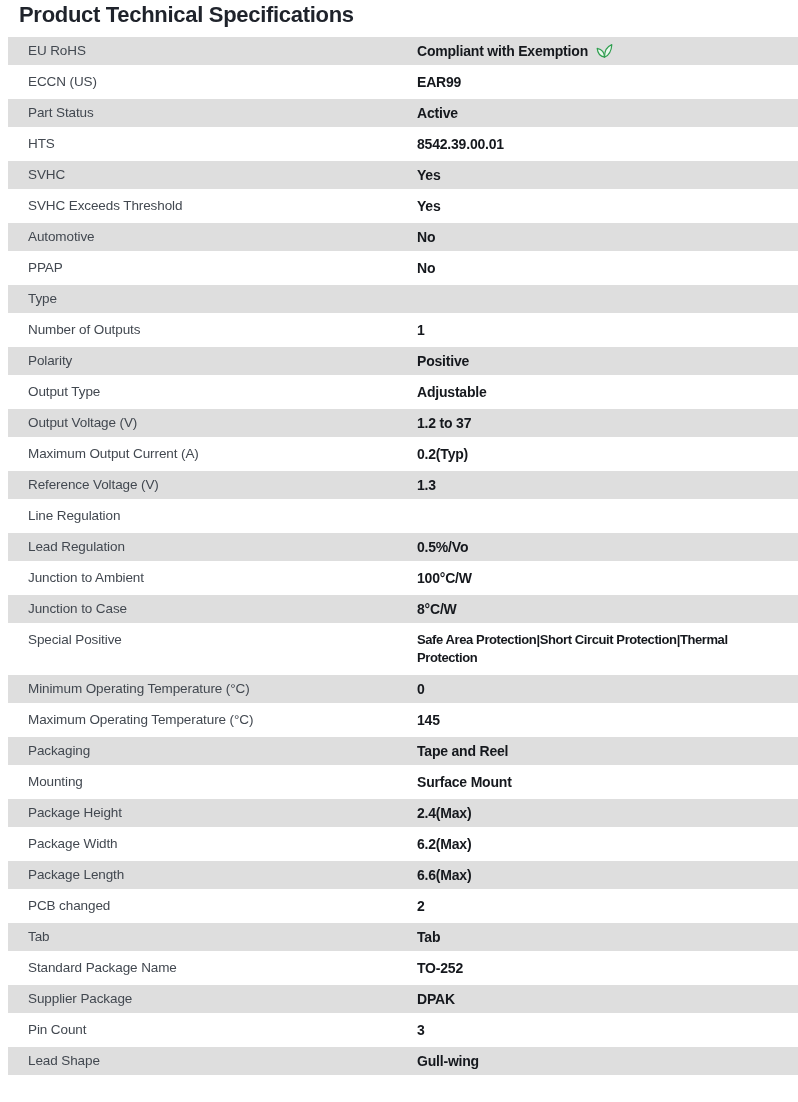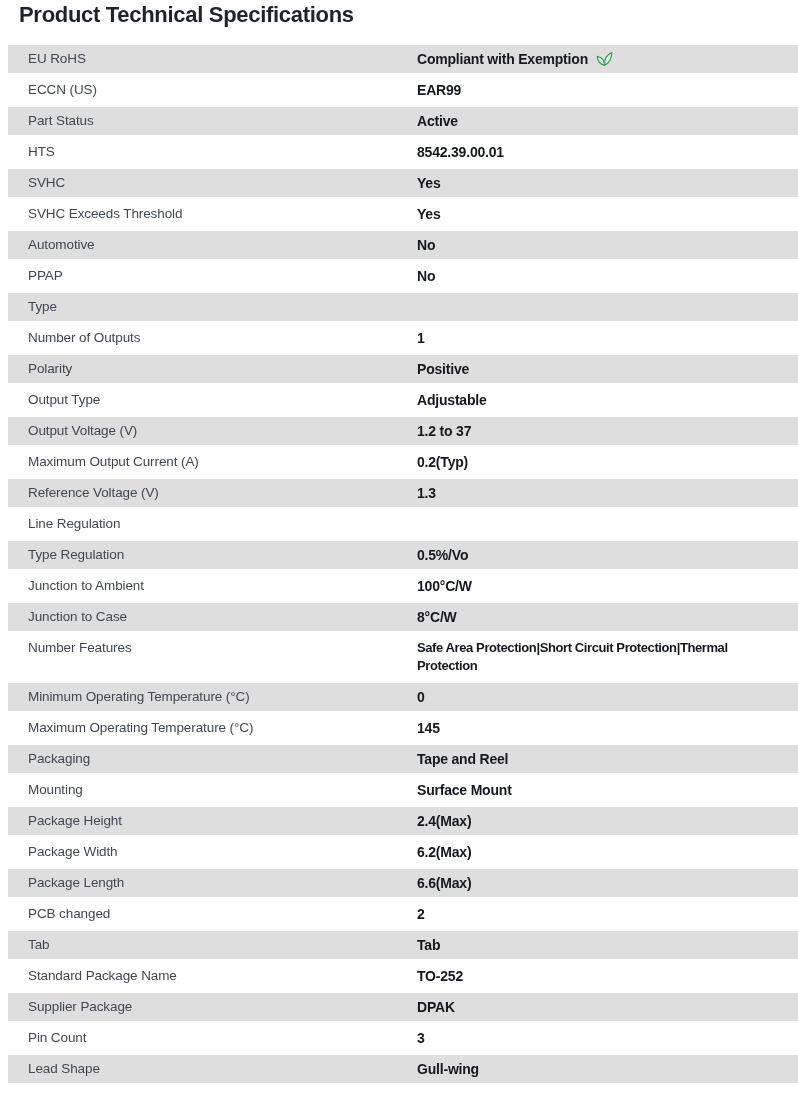--- a/index.html
+++ b/index.html
@@ -19,21 +19,21 @@
   }
   .page-title{
     font-size:22px;
     font-weight:700;
     letter-spacing:-0.3px;
     color:var(--title);
     line-height:28px;
     padding:1px 0 0 19px;
   }
   .spec-table{
-    margin:16px 0 0 8px;
+    margin:8px 0 0 8px;
     width:790px;
   }
   .spec-row{
     display:flex;
     align-items:flex-start;
     background:var(--base);
     padding:5px 8px 5px 20px;
     margin-bottom:3px;
     min-height:28px;
   }
@@ -148,36 +148,36 @@
   <div class="spec-row">
     <div class="label">Reference Voltage (V)</div>
     <div class="value"><span>1.3</span></div>
   </div>
 
   <div class="spec-row">
     <div class="label">Line Regulation</div>
   </div>
 
   <div class="spec-row">
-    <div class="label">Type Regulation</div>
+    <div class="label">Lead Regulation</div>
     <div class="value"><span>0.5%/Vo</span></div>
   </div>
 
   <div class="spec-row">
     <div class="label">Junction to Ambient</div>
     <div class="value"><span>100°C/W</span></div>
   </div>
 
   <div class="spec-row">
     <div class="label">Junction to Case</div>
     <div class="value"><span>8°C/W</span></div>
   </div>
 
   <div class="spec-row">
-    <div class="label">Number Features</div>
+    <div class="label">Special Positive</div>
     <div class="value long"><span>Safe Area Protection|Short Circuit Protection|Thermal Protection</span></div>
   </div>
 
   <div class="spec-row">
     <div class="label">Minimum Operating Temperature (°C)</div>
     <div class="value"><span>0</span></div>
   </div>
 
   <div class="spec-row">
     <div class="label">Maximum Operating Temperature (°C)</div>

